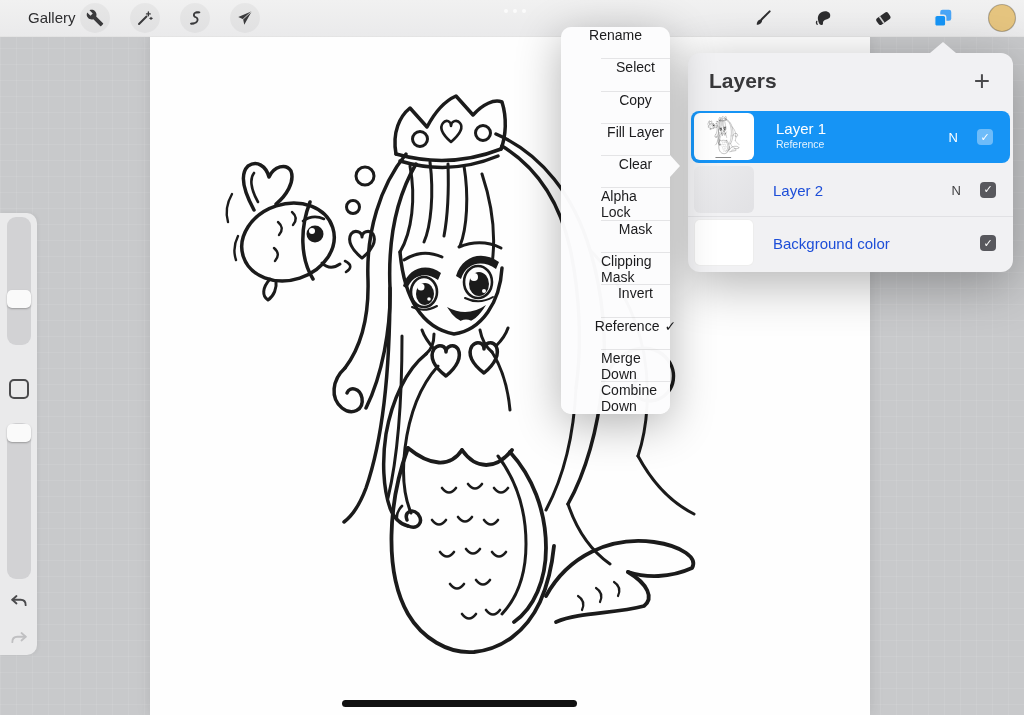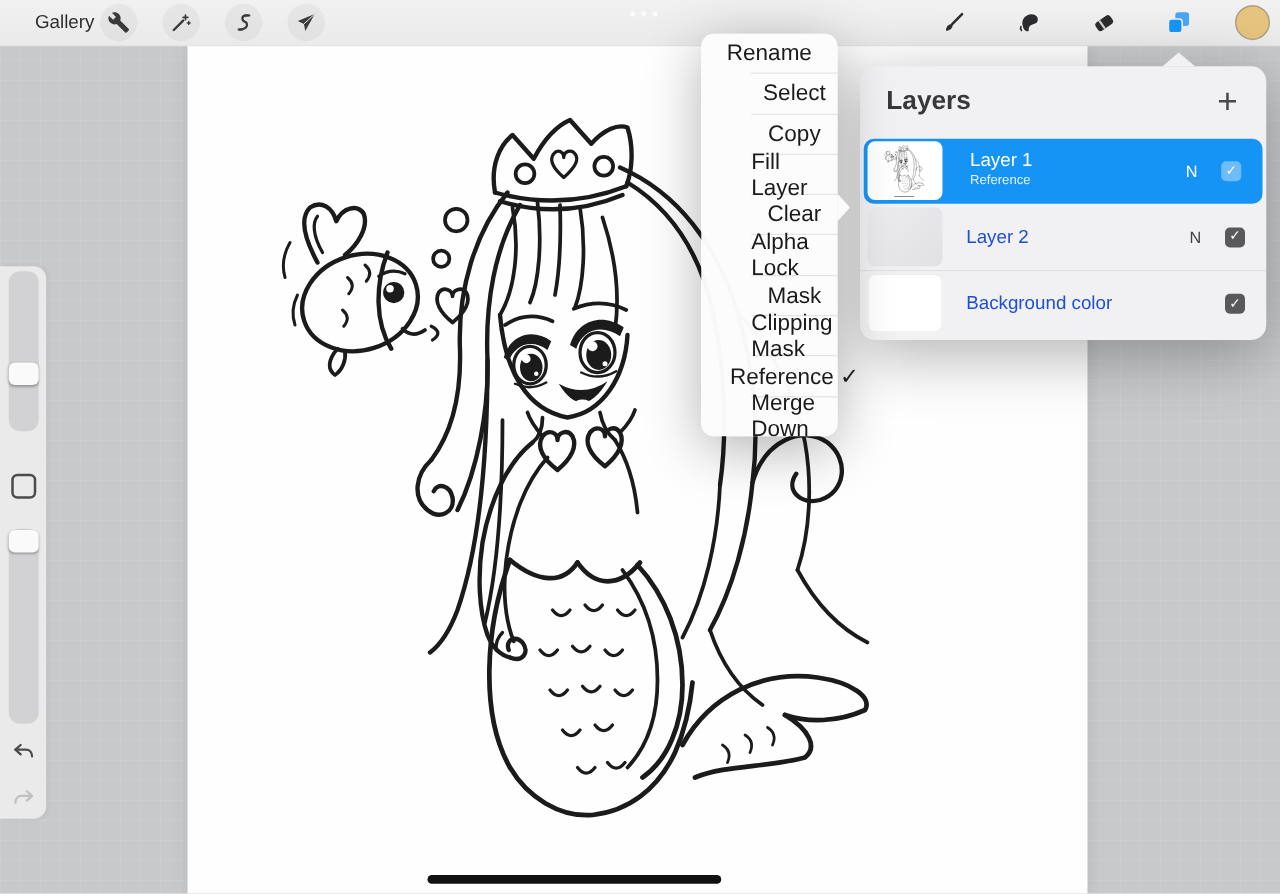--- a/index.html
+++ b/index.html
@@ -35,22 +35,22 @@
   .handle1{top:77px;}
   .handle2{top:211px;}
   .modify{position:absolute;left:9px;top:166px;width:16px;height:16px;border:2px solid #4b4b4d;
     border-radius:5px;background:transparent;}
   .histbtn{position:absolute;left:7px;width:24px;height:24px;display:flex;align-items:center;justify-content:center;}
   .undo{top:376px;}
   .redo{top:413px;}
   
   .menu{position:absolute;left:561px;top:27px;width:109px;background:rgba(252,252,253,.98);
     border-radius:10px;box-shadow:0 10px 45px rgba(0,0,0,.30);z-index:8;}
-  .menu-item{height:31.3px;display:flex;align-items:center;justify-content:center;gap:5px;
-    font-size:18px;color:#1b1b1d;}
+  .menu-item{height:31.3px;display:flex;align-items:flex-start;justify-content:center;gap:5px;
+    font-size:14px;color:#1b1b1d;}
   .menu-item + .menu-item{border-top:1px solid rgba(60,60,67,.12);margin-left:40px;}
   .menu-arrow{position:absolute;right:-10px;top:128px;width:0;height:0;
     border-top:11px solid transparent;border-bottom:11px solid transparent;
     border-left:10px solid rgba(252,252,253,.98);}
   
   .panel{position:absolute;left:688px;top:53px;width:325px;height:219px;background:#f1f1f3;
     border-radius:12px;box-shadow:0 12px 50px rgba(0,0,0,.30);z-index:7;}
   .panel-arrow{position:absolute;left:242px;top:-11px;width:0;height:0;
     border-left:13px solid transparent;border-right:13px solid transparent;
     border-bottom:11px solid #f1f1f3;}
@@ -325,25 +325,31 @@
     <div class="menu-item">
         <span>Alpha Lock</span>
       </div>
     <div class="menu-item">
         <span>Mask</span>
       </div>
     <div class="menu-item">
         <span>Clipping Mask</span>
       </div>
     <div class="menu-item">
+        <span>Invert</span>
+      </div>
+    <div class="menu-item">
       <span>Reference</span>
       <span>✓</span>
     </div>
     <div class="menu-item">
         <span>Merge Down</span>
+      </div>
+    <div class="menu-item">
+        <span>Combine Down</span>
       </div>
   </div>
 
   <div class="panel">
     <div class="panel-arrow"></div>
     <div class="panel-header">
       <div class="panel-title">Layers</div>
       <div class="panel-add">+</div>
     </div>
 

